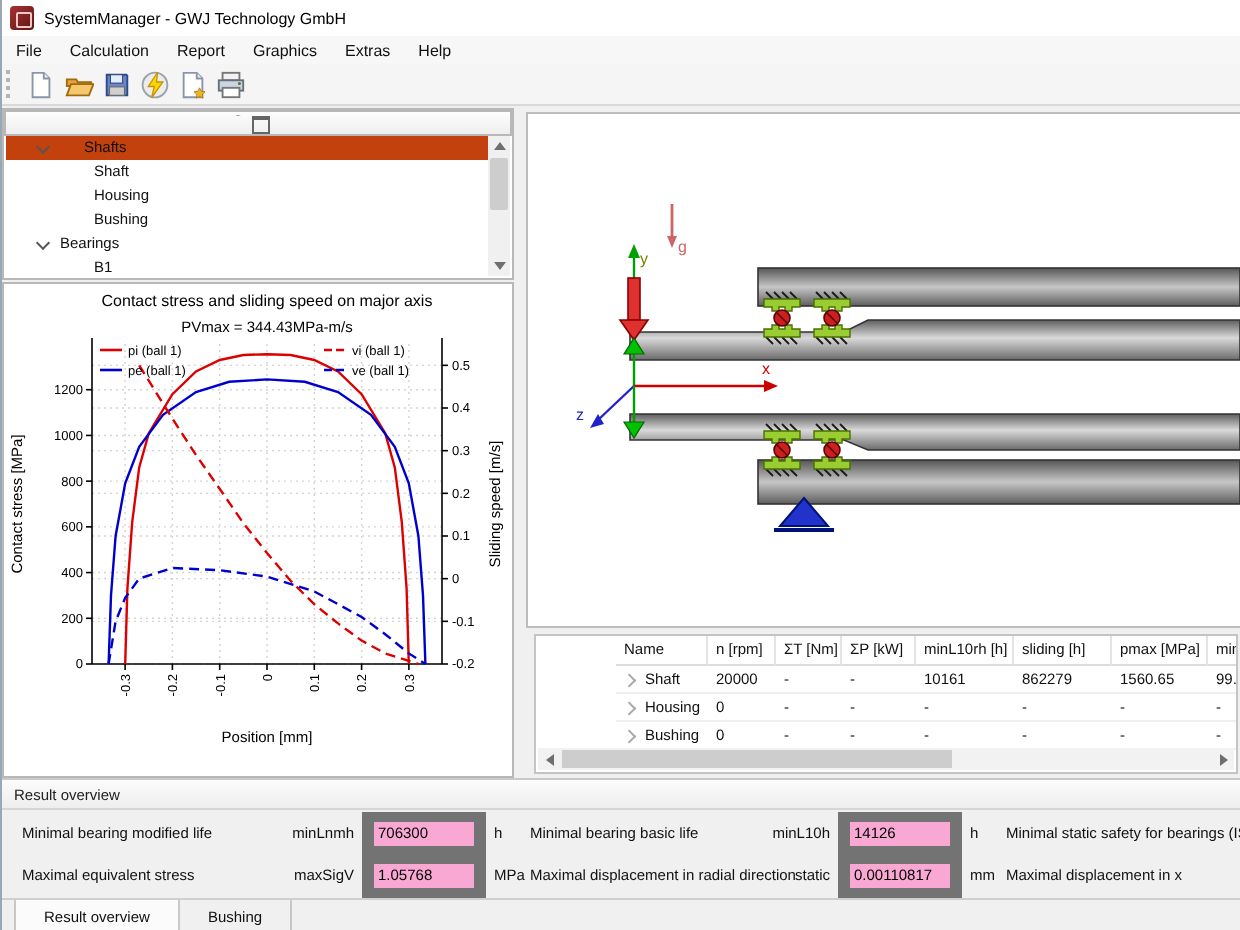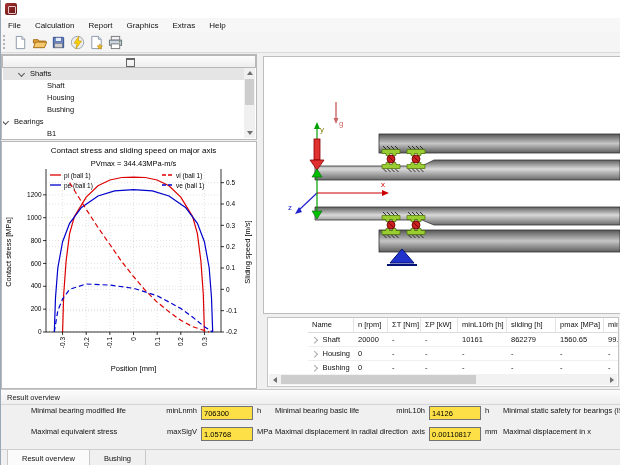--- a/index.html
+++ b/index.html
@@ -26,21 +26,21 @@
   .panel-header{height:13px;background:linear-gradient(#fdfdfd,#eeeeee);
     border:1px solid #b8b8b8;display:flex;align-items:center;padding:0 4px;box-sizing:border-box;flex-direction:column;}
   .panel-title{flex:1;font-size:7.5px;color:#222;white-space:nowrap;overflow:hidden;}
   .float-ico{width:7px;height:6px;border:1px solid #666;border-top:2px solid #666;margin-left:3px;}
   .close-ico{font-size:9px;line-height:7px;color:#333;margin-left:4px;}
   
   .sys-panel{position:absolute;left:0;top:54px;width:256px;height:86px;background:#fff;
     border:1px solid #b8b8b8;box-sizing:border-box;}
   .tree{position:absolute;left:1px;top:13px;right:1px;bottom:1px;background:#fff;overflow:hidden;}
   .tree-row{height:12px;line-height:12px;display:flex;align-items:center;white-space:nowrap;}
-  .tree-row.selected{background:#e5e5e5;}
+  .tree-row.selected{background:#c2410c;gap:12px;}
   .chev{display:inline-block;width:4px;height:4px;border-right:1px solid #555;
     border-bottom:1px solid #555;transform:rotate(45deg);margin:0 6px 2px 0;}
   .vscroll{position:absolute;right:0;top:0;bottom:0;width:11px;background:#f0f0f0;}
   .sbtn{position:absolute;left:0;width:11px;height:10px;display:flex;align-items:center;justify-content:center;}
   .tri-up{width:0;height:0;border-left:3px solid transparent;border-right:3px solid transparent;border-bottom:4px solid #6f6f6f;}
   .tri-dn{width:0;height:0;border-left:3px solid transparent;border-right:3px solid transparent;border-top:4px solid #6f6f6f;}
   .tri-lf{width:0;height:0;border-top:3px solid transparent;border-bottom:3px solid transparent;border-right:4px solid #6f6f6f;}
   .tri-rt{width:0;height:0;border-top:3px solid transparent;border-bottom:3px solid transparent;border-left:4px solid #6f6f6f;}
   .vthumb{position:absolute;left:1px;width:9px;background:#cdcdcd;border-radius:1px;}
   .chart-panel{position:absolute;left:0;top:141px;width:256px;height:248px;background:#fff;
@@ -62,39 +62,40 @@
   .td .chevr{display:inline-block;width:3.5px;height:3.5px;border-right:1px solid #a9a9a9;
     border-bottom:1px solid #a9a9a9;transform:rotate(-45deg);margin-right:6px;}
   .hscroll{position:absolute;left:1px;right:1px;bottom:1px;height:11px;background:#f2f2f2;}
   .hthumb{position:absolute;top:1px;height:9px;background:#cdcdcd;}
   
   .result-panel{position:absolute;left:0;top:389px;width:620px;height:60px;background:#f0f0f0;
     border-top:1px solid #c9c9c9;}
   .result-header{height:14px;background:linear-gradient(#fcfcfc,#eeeeee);border-bottom:1px solid #d5d5d5;
     display:flex;align-items:center;padding-left:6px;}
   .result-body{position:absolute;left:0;top:16px;width:620px;height:44px;overflow:hidden;}
-  .res-row{display:flex;height:21px;padding-left:10px;white-space:nowrap;margin-left:20px;}
+  .res-row{display:flex;align-items:center;height:21px;padding-left:10px;white-space:nowrap;}
   .res-row > *{margin-right:4px;flex:0 0 auto;}
   .c0l{width:126px;} .c0c{width:36px;text-align:right;} .c1l{width:112px;} .c1c{width:34px;text-align:right;}
-  .res-input{width:46px;height:12px;border:1px solid #737373;background:#fde047;
+  .res-input{width:46px;height:12px;border:6px solid #737373;background:#f9a8d4;
     font-family:"Liberation Sans",sans-serif;font-size:7.5px;padding:0 2px;}
   .resu{width:14px;}
   
   .tabbar{position:absolute;left:0;top:449px;width:620px;height:16px;background:#f0f0f0;
     border-top:1px solid #cfcfcf;display:flex;align-items:stretch;padding-left:6px;}
   .tab{display:flex;align-items:center;padding:0 14px;border-right:1px solid #c8c8c8;font-size:7.5px;}
   .tab.active{background:#fbfbfb;border-left:1px solid #c8c8c8;}
 </style>
 </head>
 <body>
 
 <div class="window">
 
   <div class="titlebar">
     <div class="appicon"></div>
+    <div class="titletext">SystemManager - GWJ Technology GmbH</div>
   </div>
 
   <div class="menubar">
       <span class="menu-item">File</span>
       <span class="menu-item">Calculation</span>
       <span class="menu-item">Report</span>
       <span class="menu-item">Graphics</span>
       <span class="menu-item">Extras</span>
       <span class="menu-item">Help</span>
     </div>
@@ -155,21 +156,21 @@
         </div>
         <div class="tree-row" style="padding-left: 44px;">
           <span>Shaft</span>
         </div>
         <div class="tree-row" style="padding-left: 44px;">
           <span>Housing</span>
         </div>
         <div class="tree-row" style="padding-left: 44px;">
           <span>Bushing</span>
         </div>
-        <div class="tree-row" style="">
+        <div class="tree-row" style="padding-left: 16px;">
           <span class="chev"></span>
           <span>Bearings</span>
         </div>
         <div class="tree-row" style="padding-left: 44px;">
           <span>B1</span>
         </div>
       </div>
     <div class="vscroll" style="top:13px;bottom:1px;right:1px;">
       <div class="sbtn" style="top:0;">
           <div class="tri-up"></div>
@@ -407,21 +408,21 @@
           <input class="res-input" readonly="" value="14126" style="">
           <span class="resu">h</span>
           <span>Minimal static safety for bearings (ISO 17956)</span>
         </div>
         <div class="res-row">
           <span class="c0l">Maximal equivalent stress</span>
           <span class="c0c">maxSigV</span>
           <input class="res-input" readonly="" value="1.05768" style="">
           <span class="resu">MPa</span>
           <span class="c1l">Maximal displacement in radial direction</span>
-          <span class="c1c">axis</span>
+          <span class="c1c">static</span>
           <input class="res-input" readonly="" value="0.00110817" style="">
           <span class="resu">mm</span>
           <span>Maximal displacement in x</span>
         </div>
         <div class="res-row" style="padding-left: 184px;"></div>
       </div>
   </div>
 
   <div class="tabbar">
       <div class="tab active">Result overview</div>

